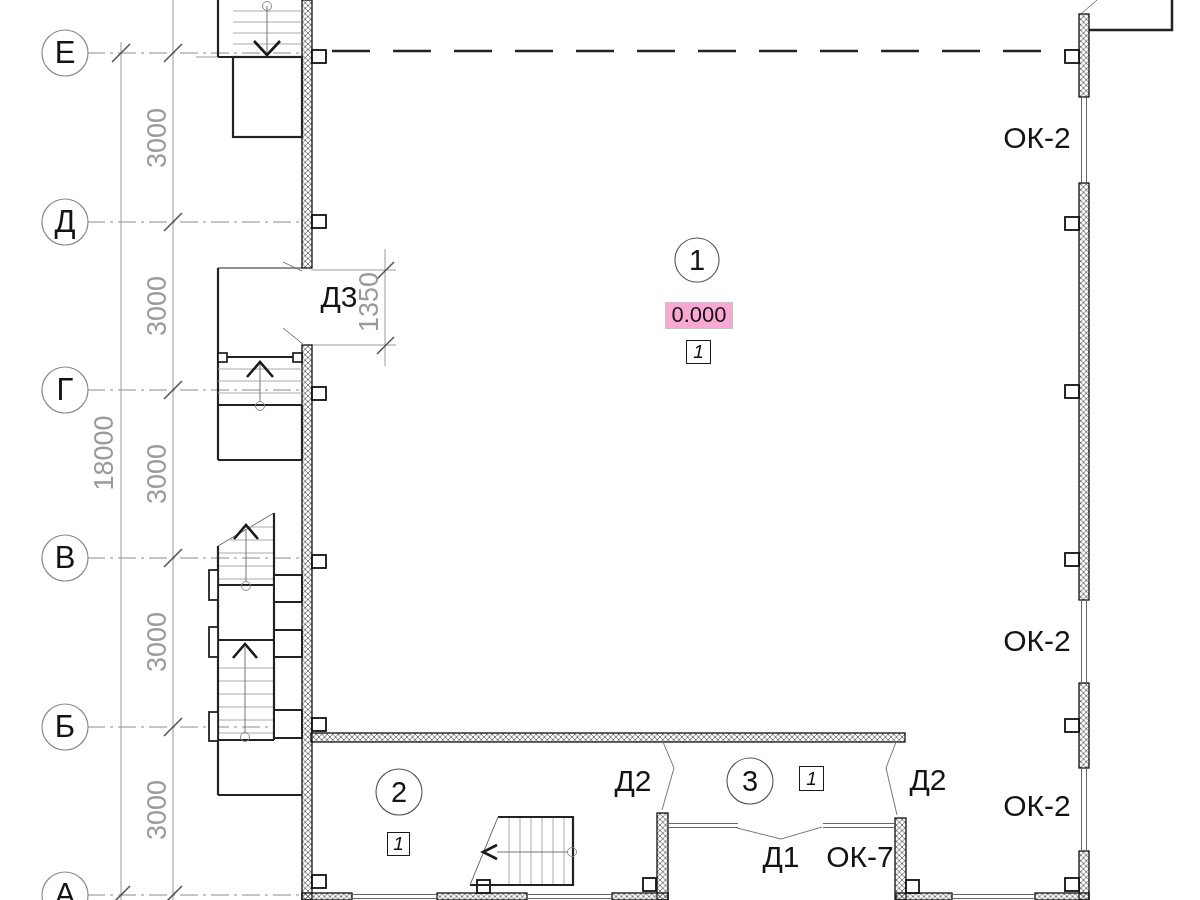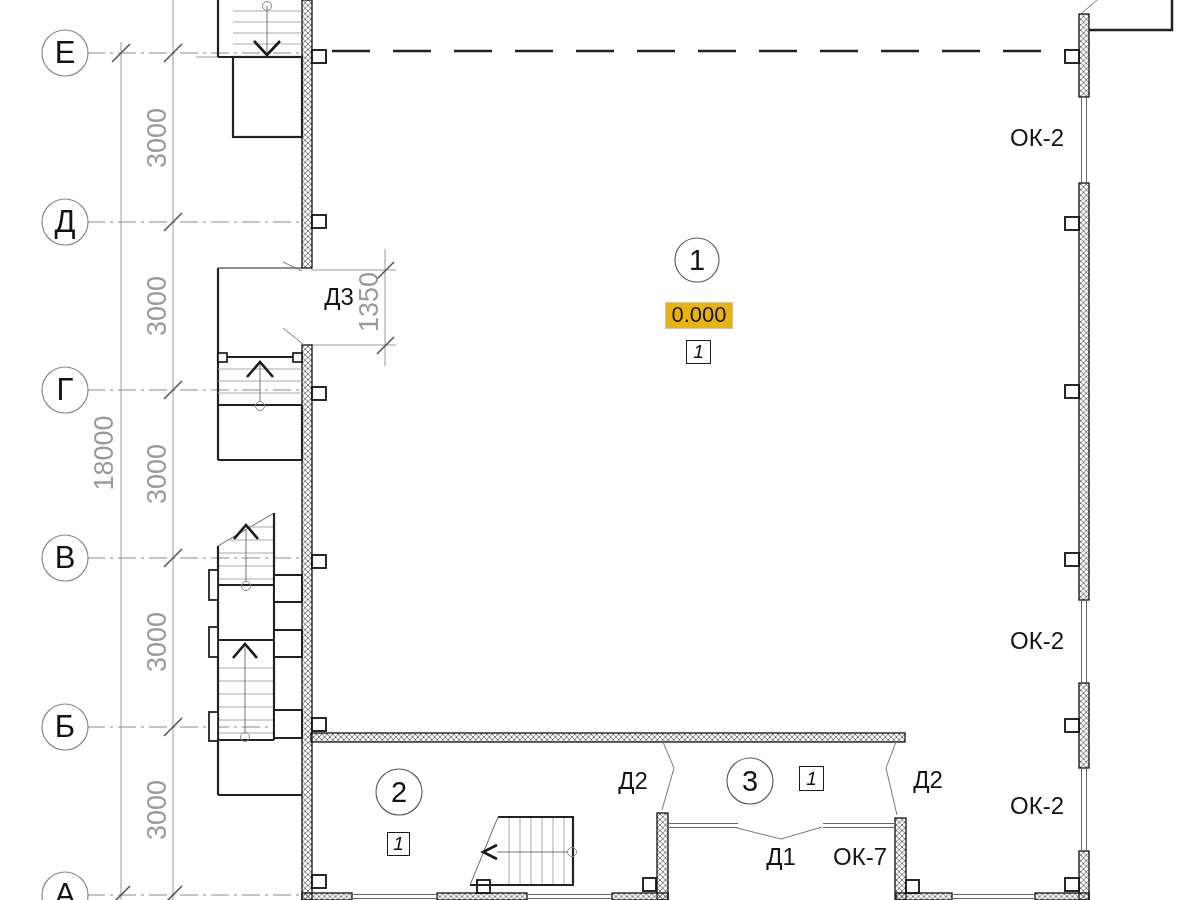--- a/index.html
+++ b/index.html
@@ -3,24 +3,24 @@
 <meta charset="utf-8">
 <style>
   html,body{margin:0;padding:0;background:#ffffff;}
   #plan{position:relative;width:1200px;height:900px;background:#fff;overflow:hidden;
         font-family:"Liberation Sans",sans-serif;}
   #plan svg{position:absolute;left:0;top:0;}
   .lbl{position:absolute;color:#141414;text-align:center;white-space:nowrap;
        font-family:"Liberation Sans",sans-serif;}
   .axis-lbl{width:50px;height:34px;line-height:34px;font-size:31px;}
   .room-num{width:50px;height:31px;line-height:31px;font-size:29px;}
-  .open-lbl{font-size:24px;height:32px;line-height:32px;}
+  .open-lbl{font-size:30px;height:32px;line-height:32px;}
   .dim{position:absolute;color:#9a9a9a;font-size:27px;white-space:nowrap;
        transform:translate(-50%,-50%) rotate(-90deg);font-family:"Liberation Sans",sans-serif;}
-  .level-box{position:absolute;border:1px solid #c4c4c4;background:#eab308;text-align:center;
+  .level-box{position:absolute;border:1px solid #c4c4c4;background:#f9a8d4;text-align:center;
              font-size:22px;color:#111;}
   .finish-box{position:absolute;border:1.5px solid #1a1a1a;background:#fff;text-align:center;
               font-style:italic;font-size:19px;color:#111;}
 </style>
 </head>
 <body>
 
 <div id="plan">
 
 <svg width="1200" height="900" viewBox="0 0 1200 900">

